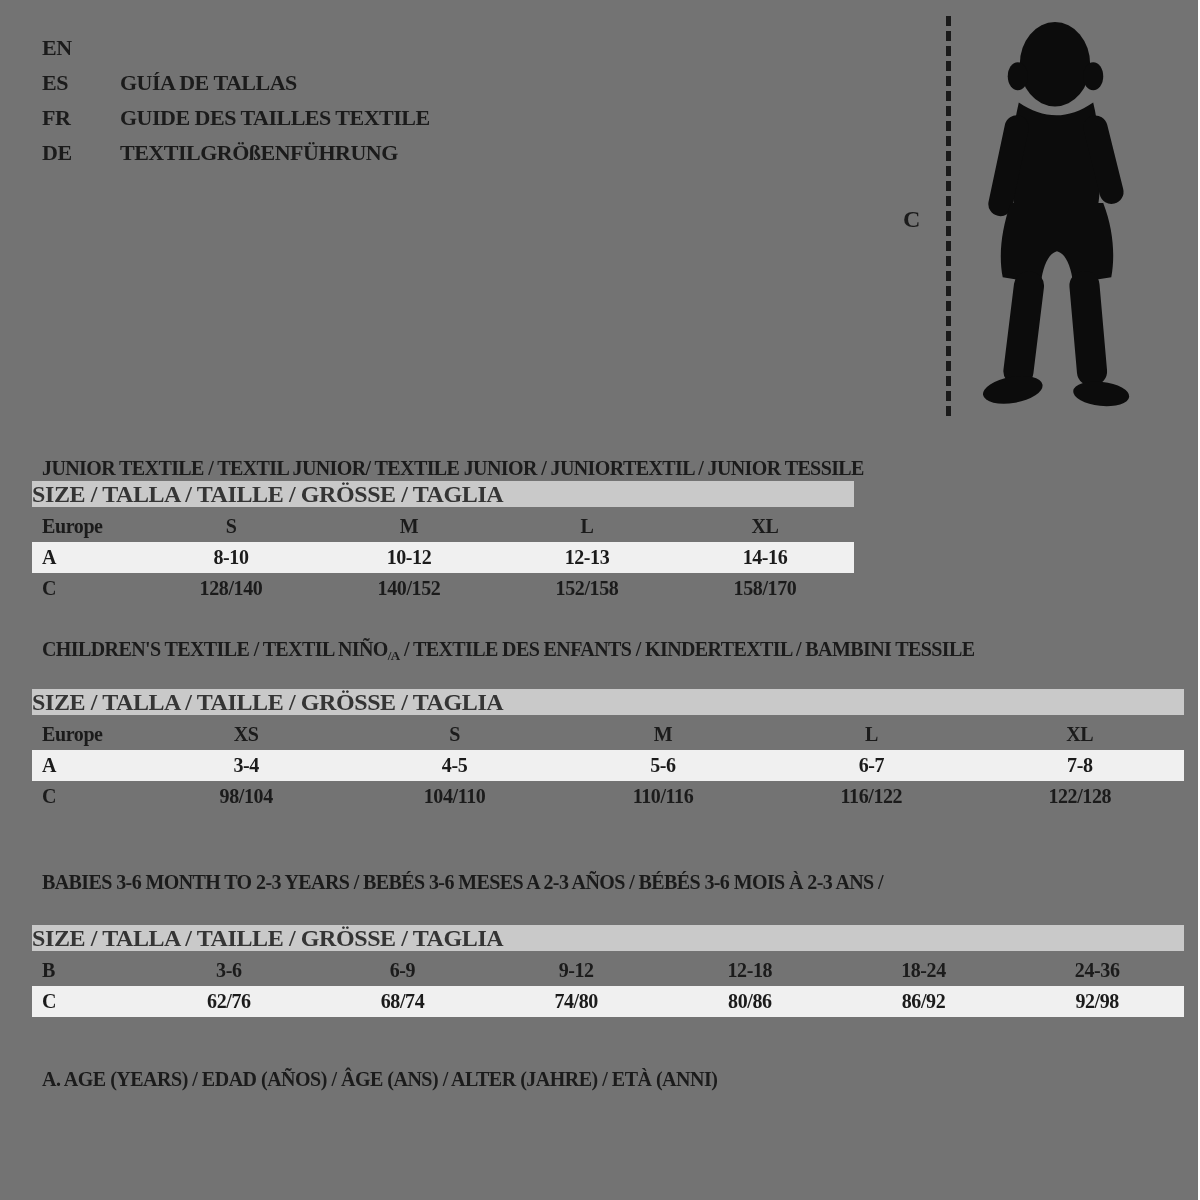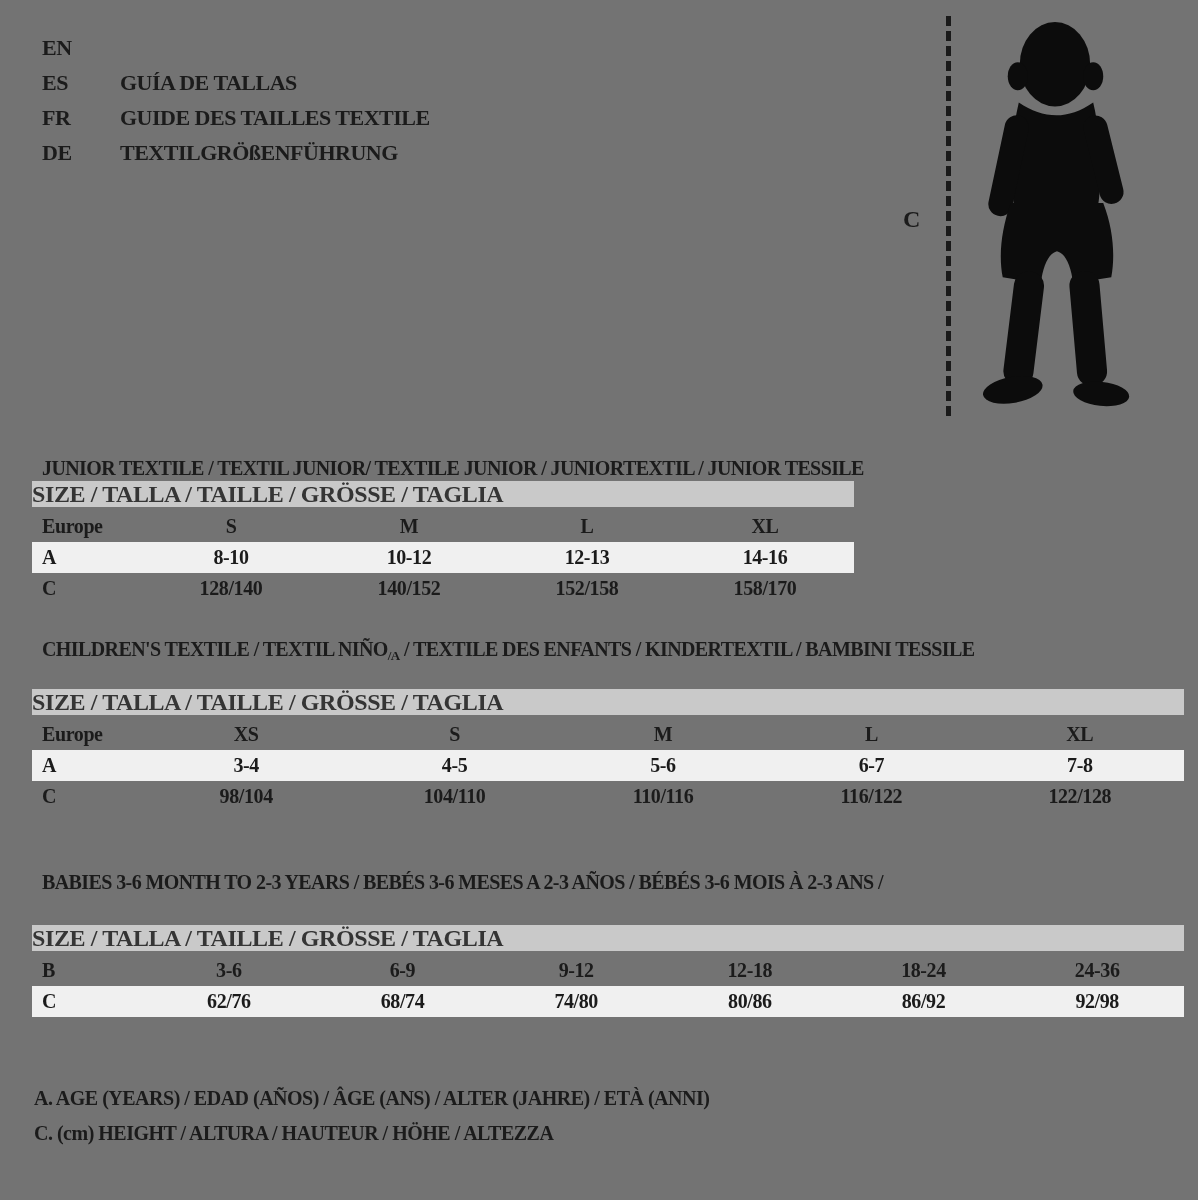--- a/index.html
+++ b/index.html
@@ -34,21 +34,21 @@
   .size-bar{height:26px;background:#c9c9c9;display:flex;align-items:center;margin-bottom:4px;color:#353535;}
   .size-bar span{font-size:24px;white-space:nowrap;}
   .row{height:31px;display:grid;align-items:center;}
   .t1 .row{grid-template-columns:110px repeat(4,1fr);}
   .t2 .row{grid-template-columns:110px repeat(5,1fr);}
   .t3 .row{grid-template-columns:110px repeat(6,1fr);}
   .row .cell{text-align:center;white-space:nowrap;}
   .row .cell.lbl{text-align:left;padding-left:10px;}
   .row.shade{background:#f0f0f0;}
   
-  .notes{position:absolute;left:34px;top:1062px;margin-top:19px;}
+  .notes{position:absolute;left:42px;top:1062px;}
   .note-line{height:35px;display:flex;align-items:center;font-size:20px;letter-spacing:-0.5px;white-space:nowrap;}
 </style>
 </head>
 <body>
 
 <div class="page">
 
   <div class="lang-list">
     <div class="lang-row">
       <span class="lang-code">EN</span>
@@ -168,16 +168,15 @@
       <span class="cell">68/74</span>
       <span class="cell">74/80</span>
       <span class="cell">80/86</span>
       <span class="cell">86/92</span>
       <span class="cell">92/98</span>
     </div>
   </div>
 
   <div class="notes">
     <div class="note-line">A. AGE (YEARS) / EDAD (AÑOS) / ÂGE (ANS) / ALTER (JAHRE) / ETÀ (ANNI)</div>
-    <div class="note-line">C. (cm) HEIGHT / ALTURA / HAUTEUR / HÖHE / ALTEZZA</div>
   </div>
 
 </div>
 
 </body></html>

